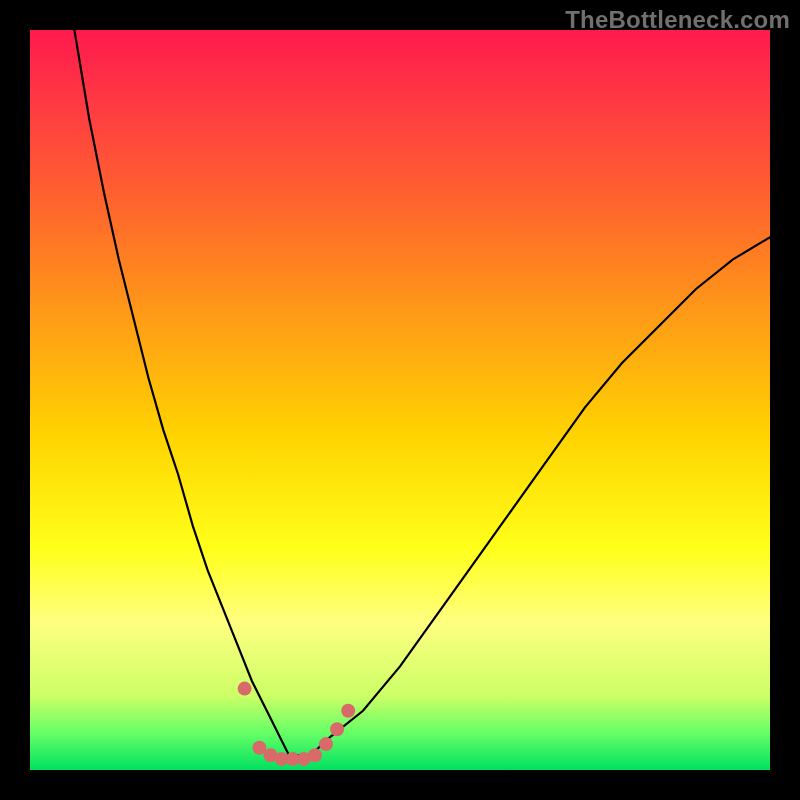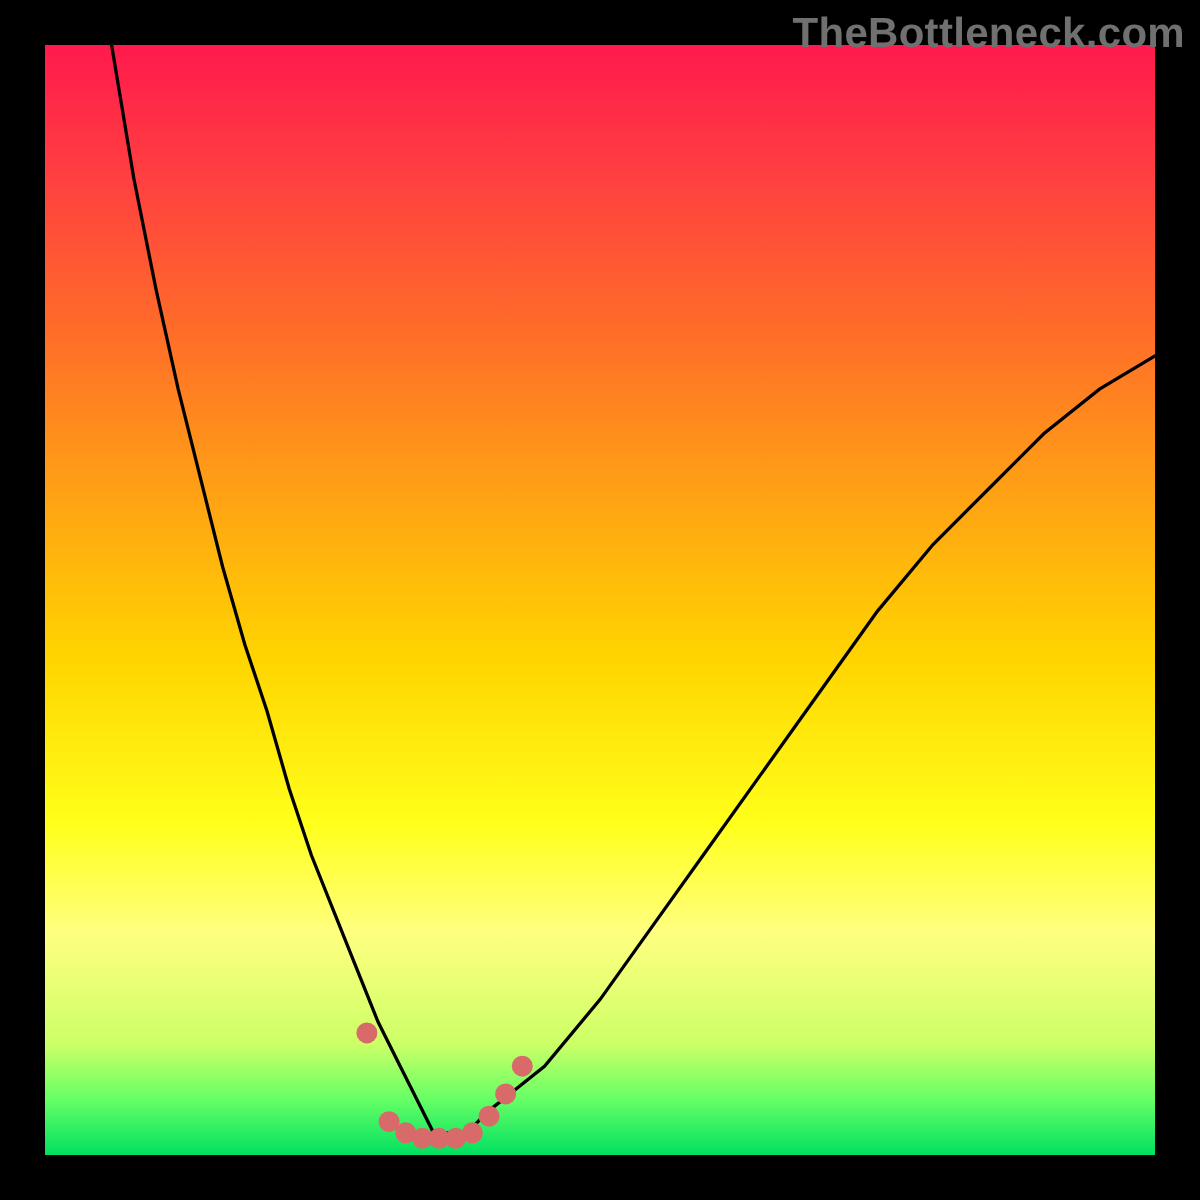--- a/index.html
+++ b/index.html
@@ -33,21 +33,21 @@
       #ccff66 90%,
       #66ff66 95%,
       #00e060 100%
     );
   }
   .watermark {
     position: absolute;
     top: 6px;
     right: 10px;
     font-family: Arial, Helvetica, sans-serif;
-    font-size: 28px;
+    font-size: 24px;
     font-weight: 600;
     color: #707070;
     letter-spacing: 0.2px;
     user-select: none;
   }
   svg.curve-overlay {
     position: absolute;
     left: 0;
     top: 0;
     width: 740px;

